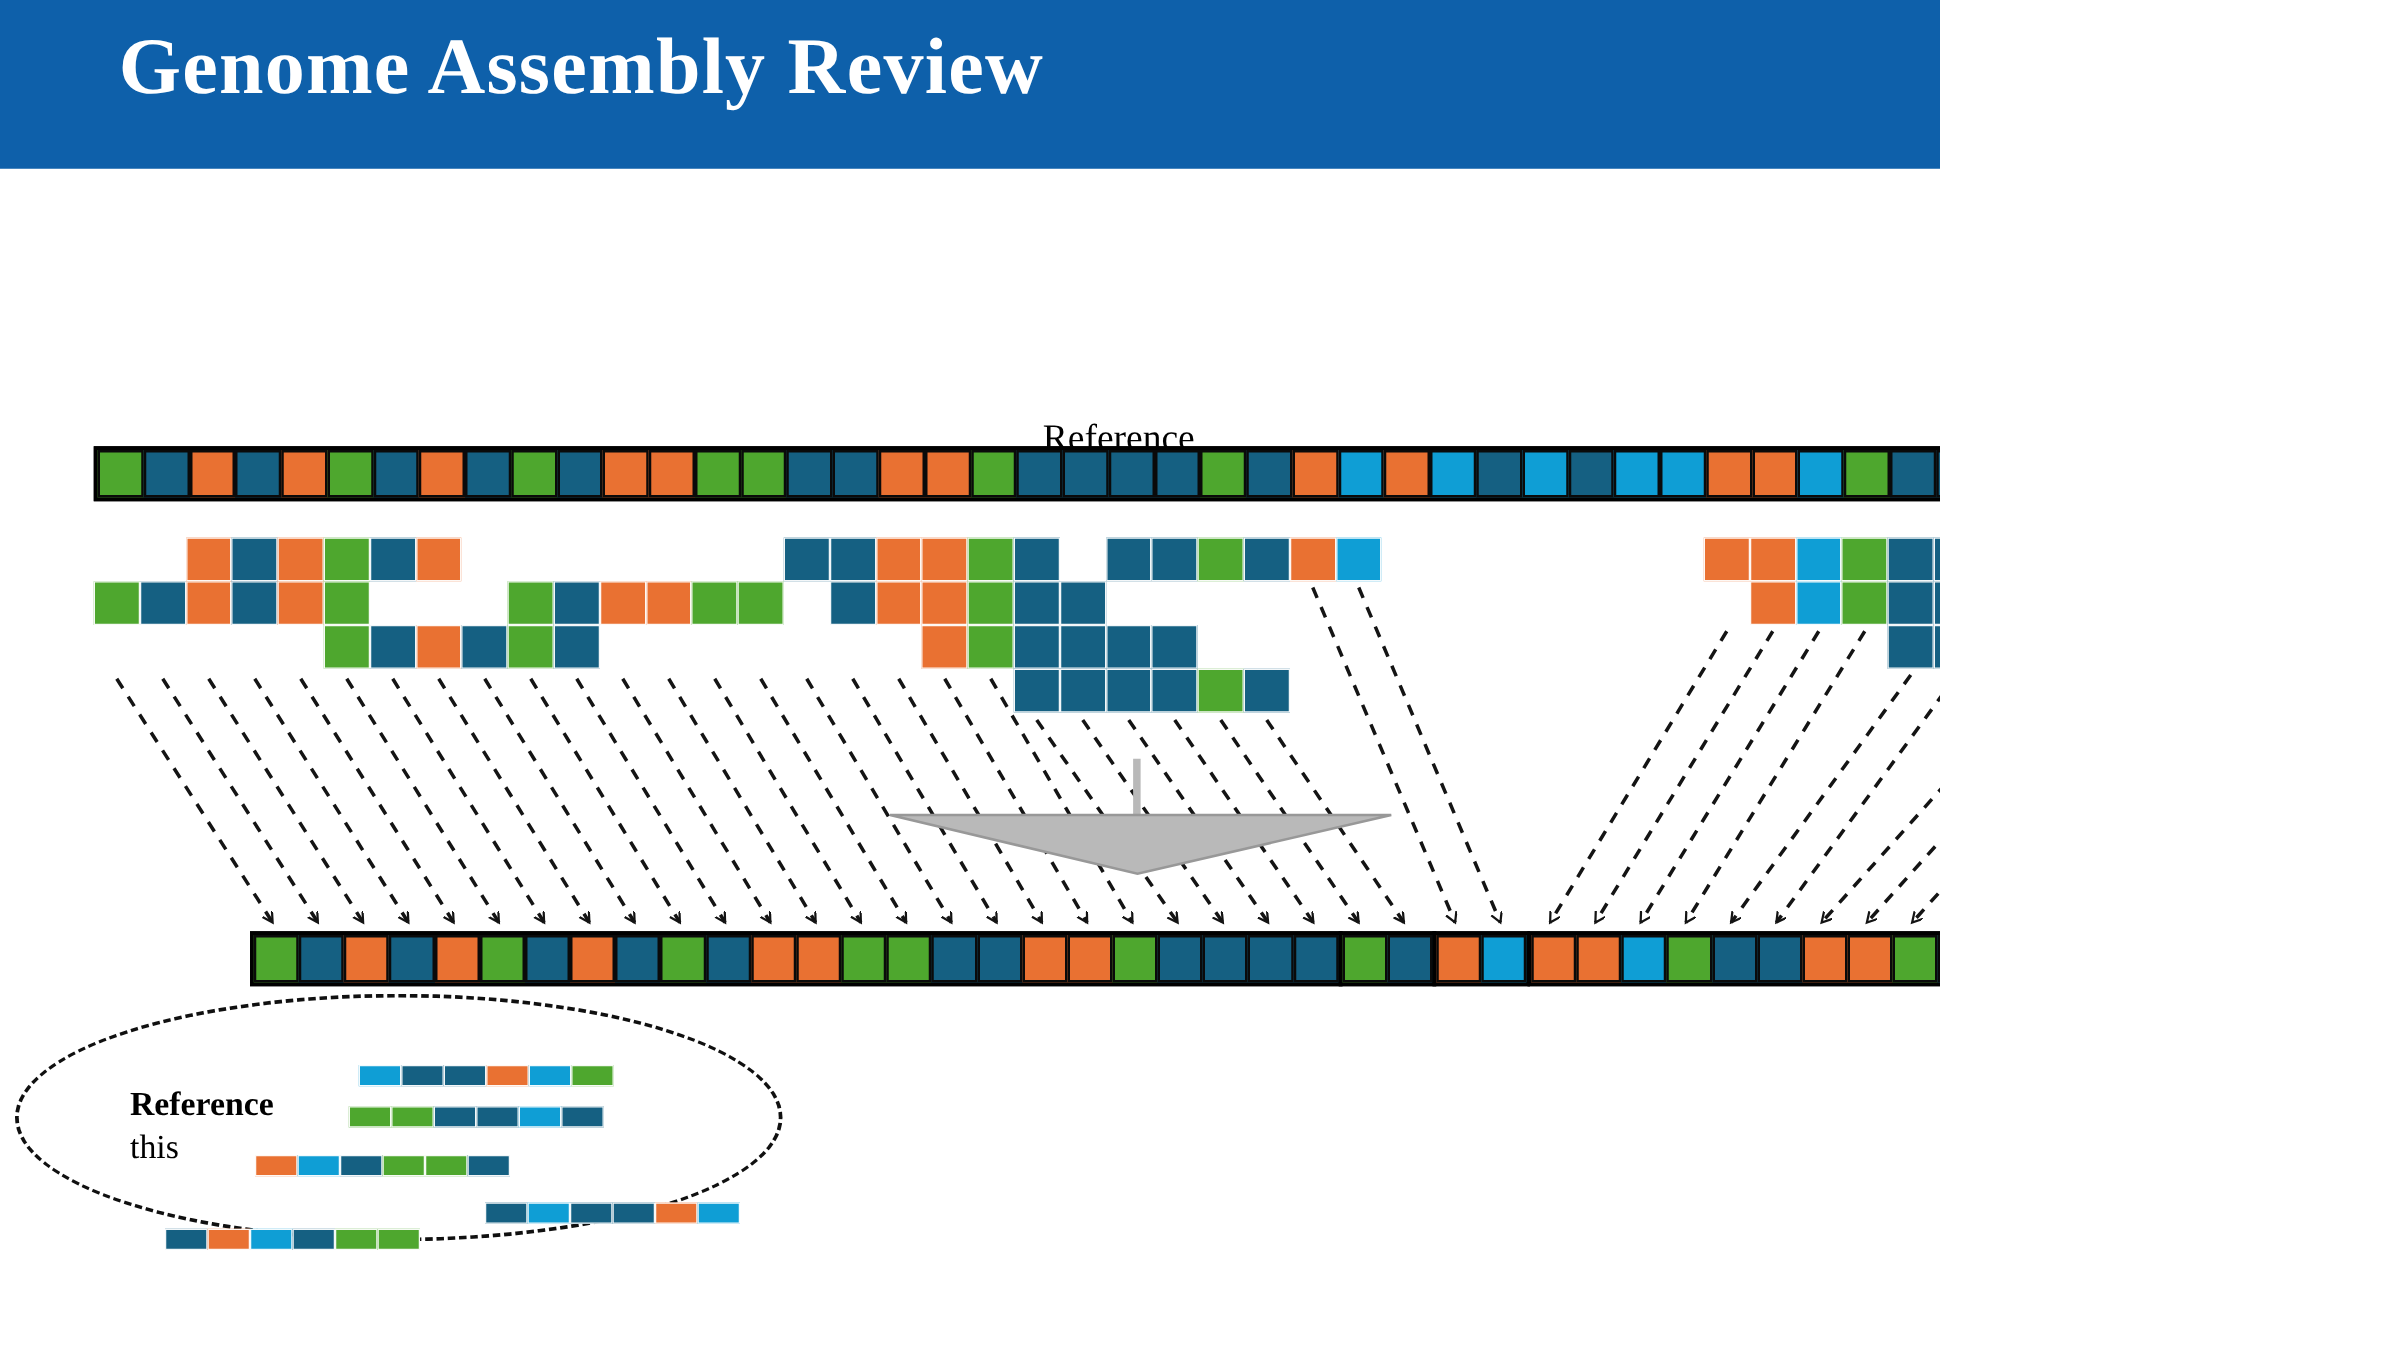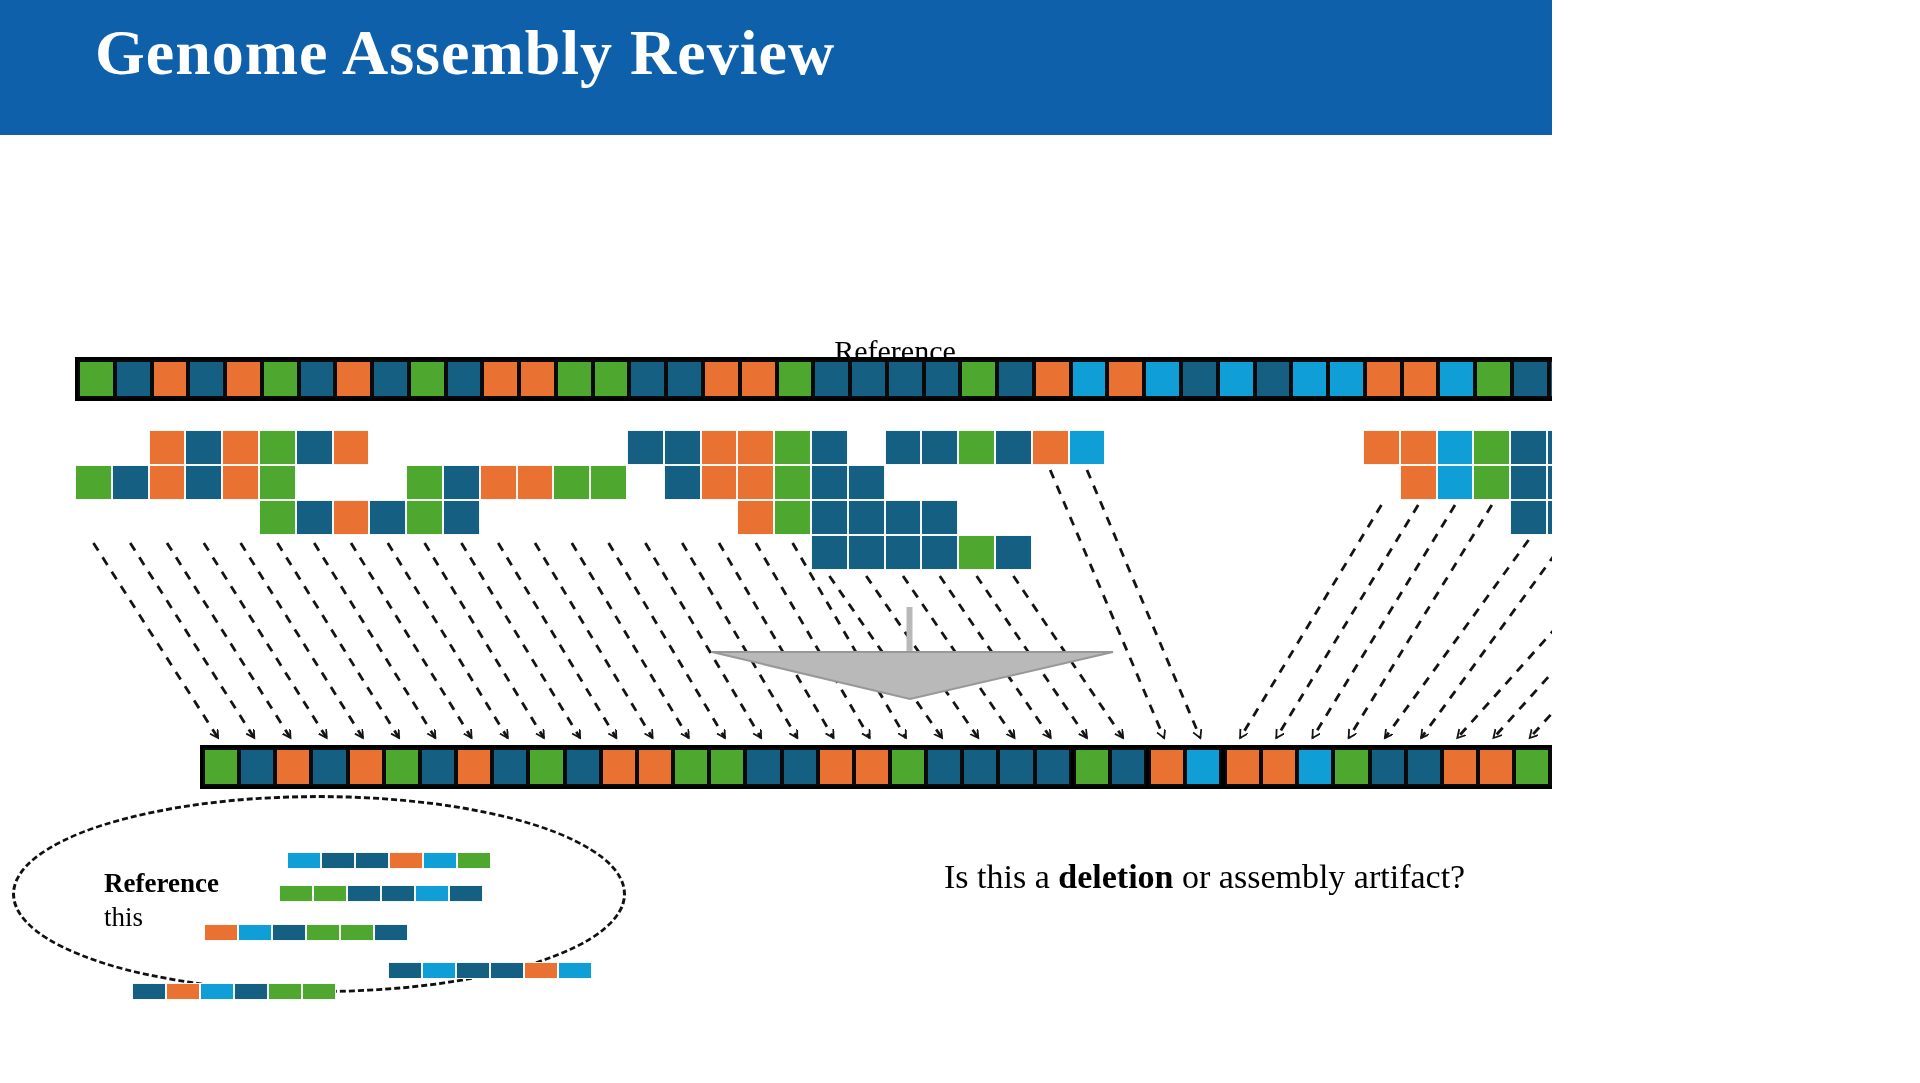--- a/index.html
+++ b/index.html
@@ -336,21 +336,20 @@
       <div class="abs uread" style="left: 132px; top: 983px;">
         <div class="sq" style="background: rgb(21, 96, 130);"></div>
         <div class="sq" style="background: rgb(233, 113, 50);"></div>
         <div class="sq" style="background: rgb(15, 158, 213);"></div>
         <div class="sq" style="background: rgb(21, 96, 130);"></div>
         <div class="sq" style="background: rgb(78, 167, 46);"></div>
         <div class="sq" style="background: rgb(78, 167, 46);"></div>
       </div>
     </div>
 
-  <div id="question" class="abs"><span>Is this a </span><b>deletion</b><span> or assembly artifact?</span></div>
 
   <svg id="cdc-logo" class="abs" viewBox="0 0 110 75">
     <rect id="cdc-rect" x="3" y="3" width="104" height="78" rx="9" fill="#0b51a3"></rect>
     <g stroke="#ffffff" stroke-width="3">
       <line x1="10" y1="75" x2="48" y2="3"></line>
       <line x1="16" y1="75" x2="76" y2="3"></line>
       <line x1="22" y1="75" x2="104" y2="6"></line>
       <line x1="28" y1="75" x2="107" y2="32"></line>
     </g>
     <text id="cdc-text" x="55" y="52" text-anchor="middle" font-size="37" font-weight="bold" font-family="Liberation Sans, DejaVu Sans, sans-serif" fill="#ffffff"></text>

